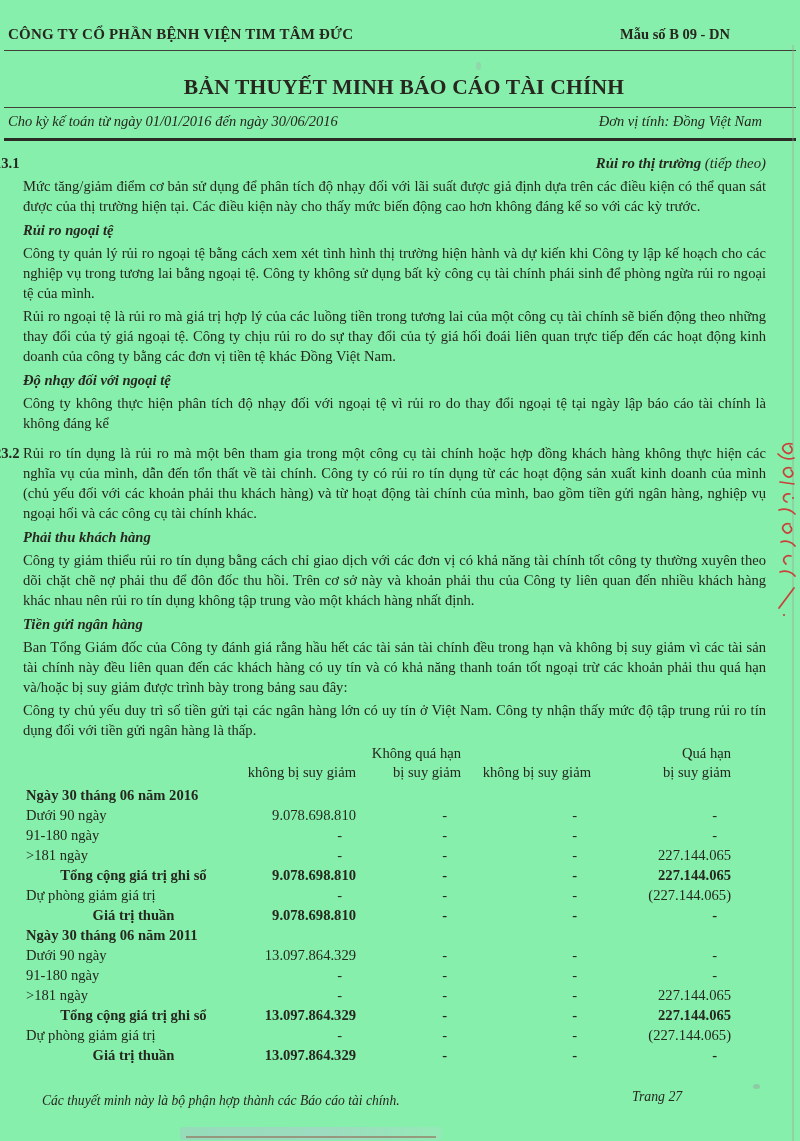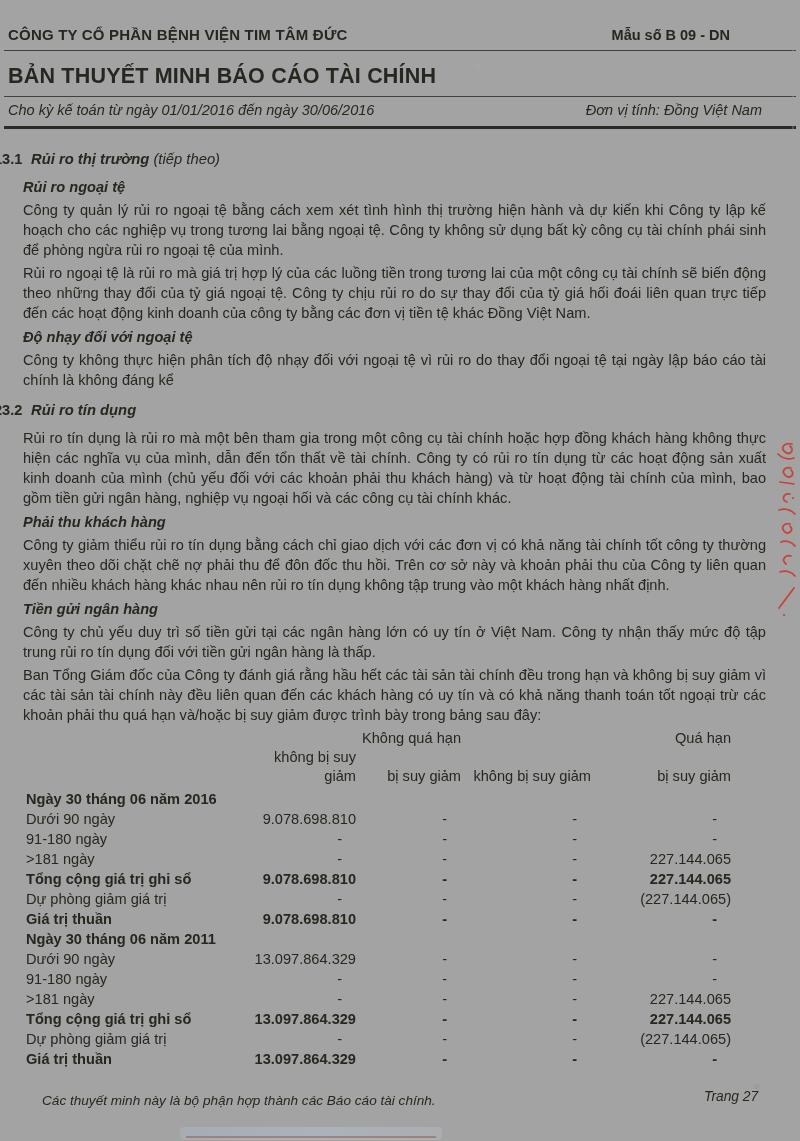--- a/index.html
+++ b/index.html
@@ -1,63 +1,63 @@
 <!DOCTYPE html>
 <html lang="vi"><head>
 <meta charset="utf-8">
 <style>
   html,body{margin:0;padding:0;background:#e8e8e8;}
   .page{
     position:relative;
     width:800px;height:1141px;
     margin:0 auto;
-    background:#a3a3a3;
-    font-family:Liberation Sans, sans-serif;
+    background:#86efac;
+    font-family:Liberation Serif, serif;
     color:#27271f;
     overflow:hidden;
   }
   
   .header{position:relative;padding:26px 0 0 8px;}
   .hrow1{display:flex;justify-content:space-between;align-items:baseline;padding-right:70px;}
   .company{font-weight:bold;font-size:15px;letter-spacing:.2px;}
   .formno{font-weight:bold;font-size:14.5px;white-space:nowrap;}
   .rule-thin{border:0;border-top:1.6px solid #41413a;margin:7px 0 0 -4px;width:792px;}
-  .doc-title{font-weight:bold;font-size:21.5px;letter-spacing:.2px;margin:13px 0 5px 0;}
+  .doc-title{font-weight:bold;font-size:21.5px;letter-spacing:.2px;margin:24px 0 5px 0;text-align:center;}
   .hrow2{display:flex;justify-content:space-between;align-items:baseline;padding:5px 38px 6px 0;font-style:italic;font-size:14.5px;}
   .rule-thick{border:0;border-top:3px solid #2b2b26;margin:2px 0 0 -4px;width:792px;}
   
   .content{padding:12px 34px 0 23px;font-size:14.6px;line-height:20px;}
   .sec{position:relative;}
   .sec-num{position:absolute;left:-29px;top:0;font-weight:bold;font-size:14.6px;}
-  .sec-title{font-weight:bold;font-style:italic;font-size:14.8px;margin:8px;}
+  .sec-title{font-weight:bold;font-style:italic;font-size:14.8px;margin:0;text-align:right;}
   .sec-title .note{font-weight:normal;}
   p.body{margin:3px 0 0 0;text-align:justify;}
   .subhead{font-weight:bold;font-style:italic;margin:4px 0 0 0;}
   .mt6{margin-top:6px;}
   .mt10{margin-top:10px;}
   
   table.aging{border-collapse:collapse;table-layout:fixed;width:705px;margin:4px 0 0 3px;font-size:14.6px;}
   table.aging col.c-label{width:215px;}
   table.aging col.c1{width:115px;}
   table.aging col.c2{width:105px;}
   table.aging col.c3{width:130px;}
   table.aging col.c4{width:140px;}
   table.aging th{font-weight:normal;text-align:right;padding:0;line-height:19px;vertical-align:bottom;}
   table.aging th.grp-right{padding-left:34px;}
   table.aging td{padding:0;line-height:20px;vertical-align:bottom;}
   td.lbl{padding-left:16px;white-space:nowrap;}
   tr.group td.lbl{padding-left:0;font-weight:bold;}
-  tr.total td.lbl{font-weight:bold;}
+  tr.total td.lbl{font-weight:bold;text-align:center;}
   tr.total td.num{font-weight:bold;}
   td.num{text-align:right;white-space:nowrap;}
   td.num.dash{padding-right:14px;}
   tr.sp td{height:3px;line-height:3px;}
   
   .footer-note{position:absolute;left:42px;top:1093px;font-style:italic;font-size:13.6px;}
-  .page-num{position:absolute;left:704px;top:1089px;font-style:italic;font-size:13.8px;}
+  .page-num{position:absolute;left:632px;top:1089px;font-style:italic;font-size:13.8px;}
   
   .edge-line{position:absolute;top:45px;bottom:0;left:792px;width:2px;background:rgba(160,160,152,.35);}
   .annotation{position:absolute;left:772px;top:438px;width:28px;height:182px;}
   .smudge{position:absolute;left:180px;top:1127px;width:262px;height:13px;
           background:linear-gradient(90deg,rgba(173,188,208,.38),rgba(183,196,214,.46) 55%,rgba(200,210,224,.22));
           border-radius:4px;}
   .smudge-line{position:absolute;left:186px;top:1136px;width:250px;height:1.6px;background:rgba(148,94,74,.55);}
   .speck1{position:absolute;left:753px;top:1084px;width:7px;height:5px;background:rgba(150,150,150,.4);border-radius:50%;}
   .speck2{position:absolute;left:476px;top:62px;width:5px;height:8px;background:rgba(170,170,170,.35);border-radius:50%;}
 </style>
@@ -79,36 +79,36 @@
       <span>Đơn vị tính: Đồng Việt Nam</span>
     </div>
     <hr class="rule-thick">
   </div>
 
   <div class="content">
 
     <div class="sec">
       <span class="sec-num">13.1</span>
       <div class="sec-title"><span>Rủi ro thị trường</span><span class="note"> (tiếp theo)</span></div>
+      <p class="body">Mức tăng/giảm điểm cơ bản sử dụng để phân tích độ nhạy đối với lãi suất được giả định dựa trên các điều kiện có thể quan sát được của thị trường hiện tại. Các điều kiện này cho thấy mức biến động cao hơn không đáng kể so với các kỳ trước.</p>
       <div class="subhead">Rủi ro ngoại tệ</div>
       <p class="body mt6">Công ty quản lý rủi ro ngoại tệ bằng cách xem xét tình hình thị trường hiện hành và dự kiến khi Công ty lập kế hoạch cho các nghiệp vụ trong tương lai bằng ngoại tệ. Công ty không sử dụng bất kỳ công cụ tài chính phái sinh để phòng ngừa rủi ro ngoại tệ của mình.</p>
       <p class="body">Rủi ro ngoại tệ là rủi ro mà giá trị hợp lý của các luồng tiền trong tương lai của một công cụ tài chính sẽ biến động theo những thay đổi của tỷ giá ngoại tệ. Công ty chịu rủi ro do sự thay đổi của tỷ giá hối đoái liên quan trực tiếp đến các hoạt động kinh doanh của công ty bằng các đơn vị tiền tệ khác Đồng Việt Nam.</p>
       <div class="subhead">Độ nhạy đối với ngoại tệ</div>
       <p class="body">Công ty không thực hiện phân tích độ nhạy đối với ngoại tệ vì rủi ro do thay đổi ngoại tệ tại ngày lập báo cáo tài chính là không đáng kể</p>
     </div>
 
     <div class="sec mt10">
       <span class="sec-num">23.2</span>
-      <div class="sec-title">Rủi ro tín dụng</div>
       <p class="body">Rủi ro tín dụng là rủi ro mà một bên tham gia trong một công cụ tài chính hoặc hợp đồng khách hàng không thực hiện các nghĩa vụ của mình, dẫn đến tổn thất về tài chính. Công ty có rủi ro tín dụng từ các hoạt động sản xuất kinh doanh của mình (chủ yếu đối với các khoản phải thu khách hàng) và từ hoạt động tài chính của mình, bao gồm tiền gửi ngân hàng, nghiệp vụ ngoại hối và các công cụ tài chính khác.</p>
       <div class="subhead">Phải thu khách hàng</div>
       <p class="body">Công ty giảm thiểu rủi ro tín dụng bằng cách chỉ giao dịch với các đơn vị có khả năng tài chính tốt công ty thường xuyên theo dõi chặt chẽ nợ phải thu để đôn đốc thu hồi. Trên cơ sở này và khoản phải thu của Công ty liên quan đến nhiều khách hàng khác nhau nên rủi ro tín dụng không tập trung vào một khách hàng nhất định.</p>
       <div class="subhead">Tiền gửi ngân hàng</div>
+      <p class="body mt6">Ban Tổng Giám đốc của Công ty đánh giá rằng hầu hết các tài sản tài chính đều trong hạn và không bị suy giảm vì các tài sản tài chính này đều liên quan đến các khách hàng có uy tín và có khả năng thanh toán tốt ngoại trừ các khoản phải thu quá hạn và/hoặc bị suy giảm được trình bày trong bảng sau đây:</p>
       <p class="body">Công ty chủ yếu duy trì số tiền gửi tại các ngân hàng lớn có uy tín ở Việt Nam. Công ty nhận thấy mức độ tập trung rủi ro tín dụng đối với tiền gửi ngân hàng là thấp.</p>
-      <p class="body mt6">Ban Tổng Giám đốc của Công ty đánh giá rằng hầu hết các tài sản tài chính đều trong hạn và không bị suy giảm vì các tài sản tài chính này đều liên quan đến các khách hàng có uy tín và có khả năng thanh toán tốt ngoại trừ các khoản phải thu quá hạn và/hoặc bị suy giảm được trình bày trong bảng sau đây:</p>
     </div>
 
     <table class="aging">
       <colgroup>
           <col class="c-label">
           <col class="c1">
           <col class="c2">
           <col class="c3">
           <col class="c4">
         </colgroup>

